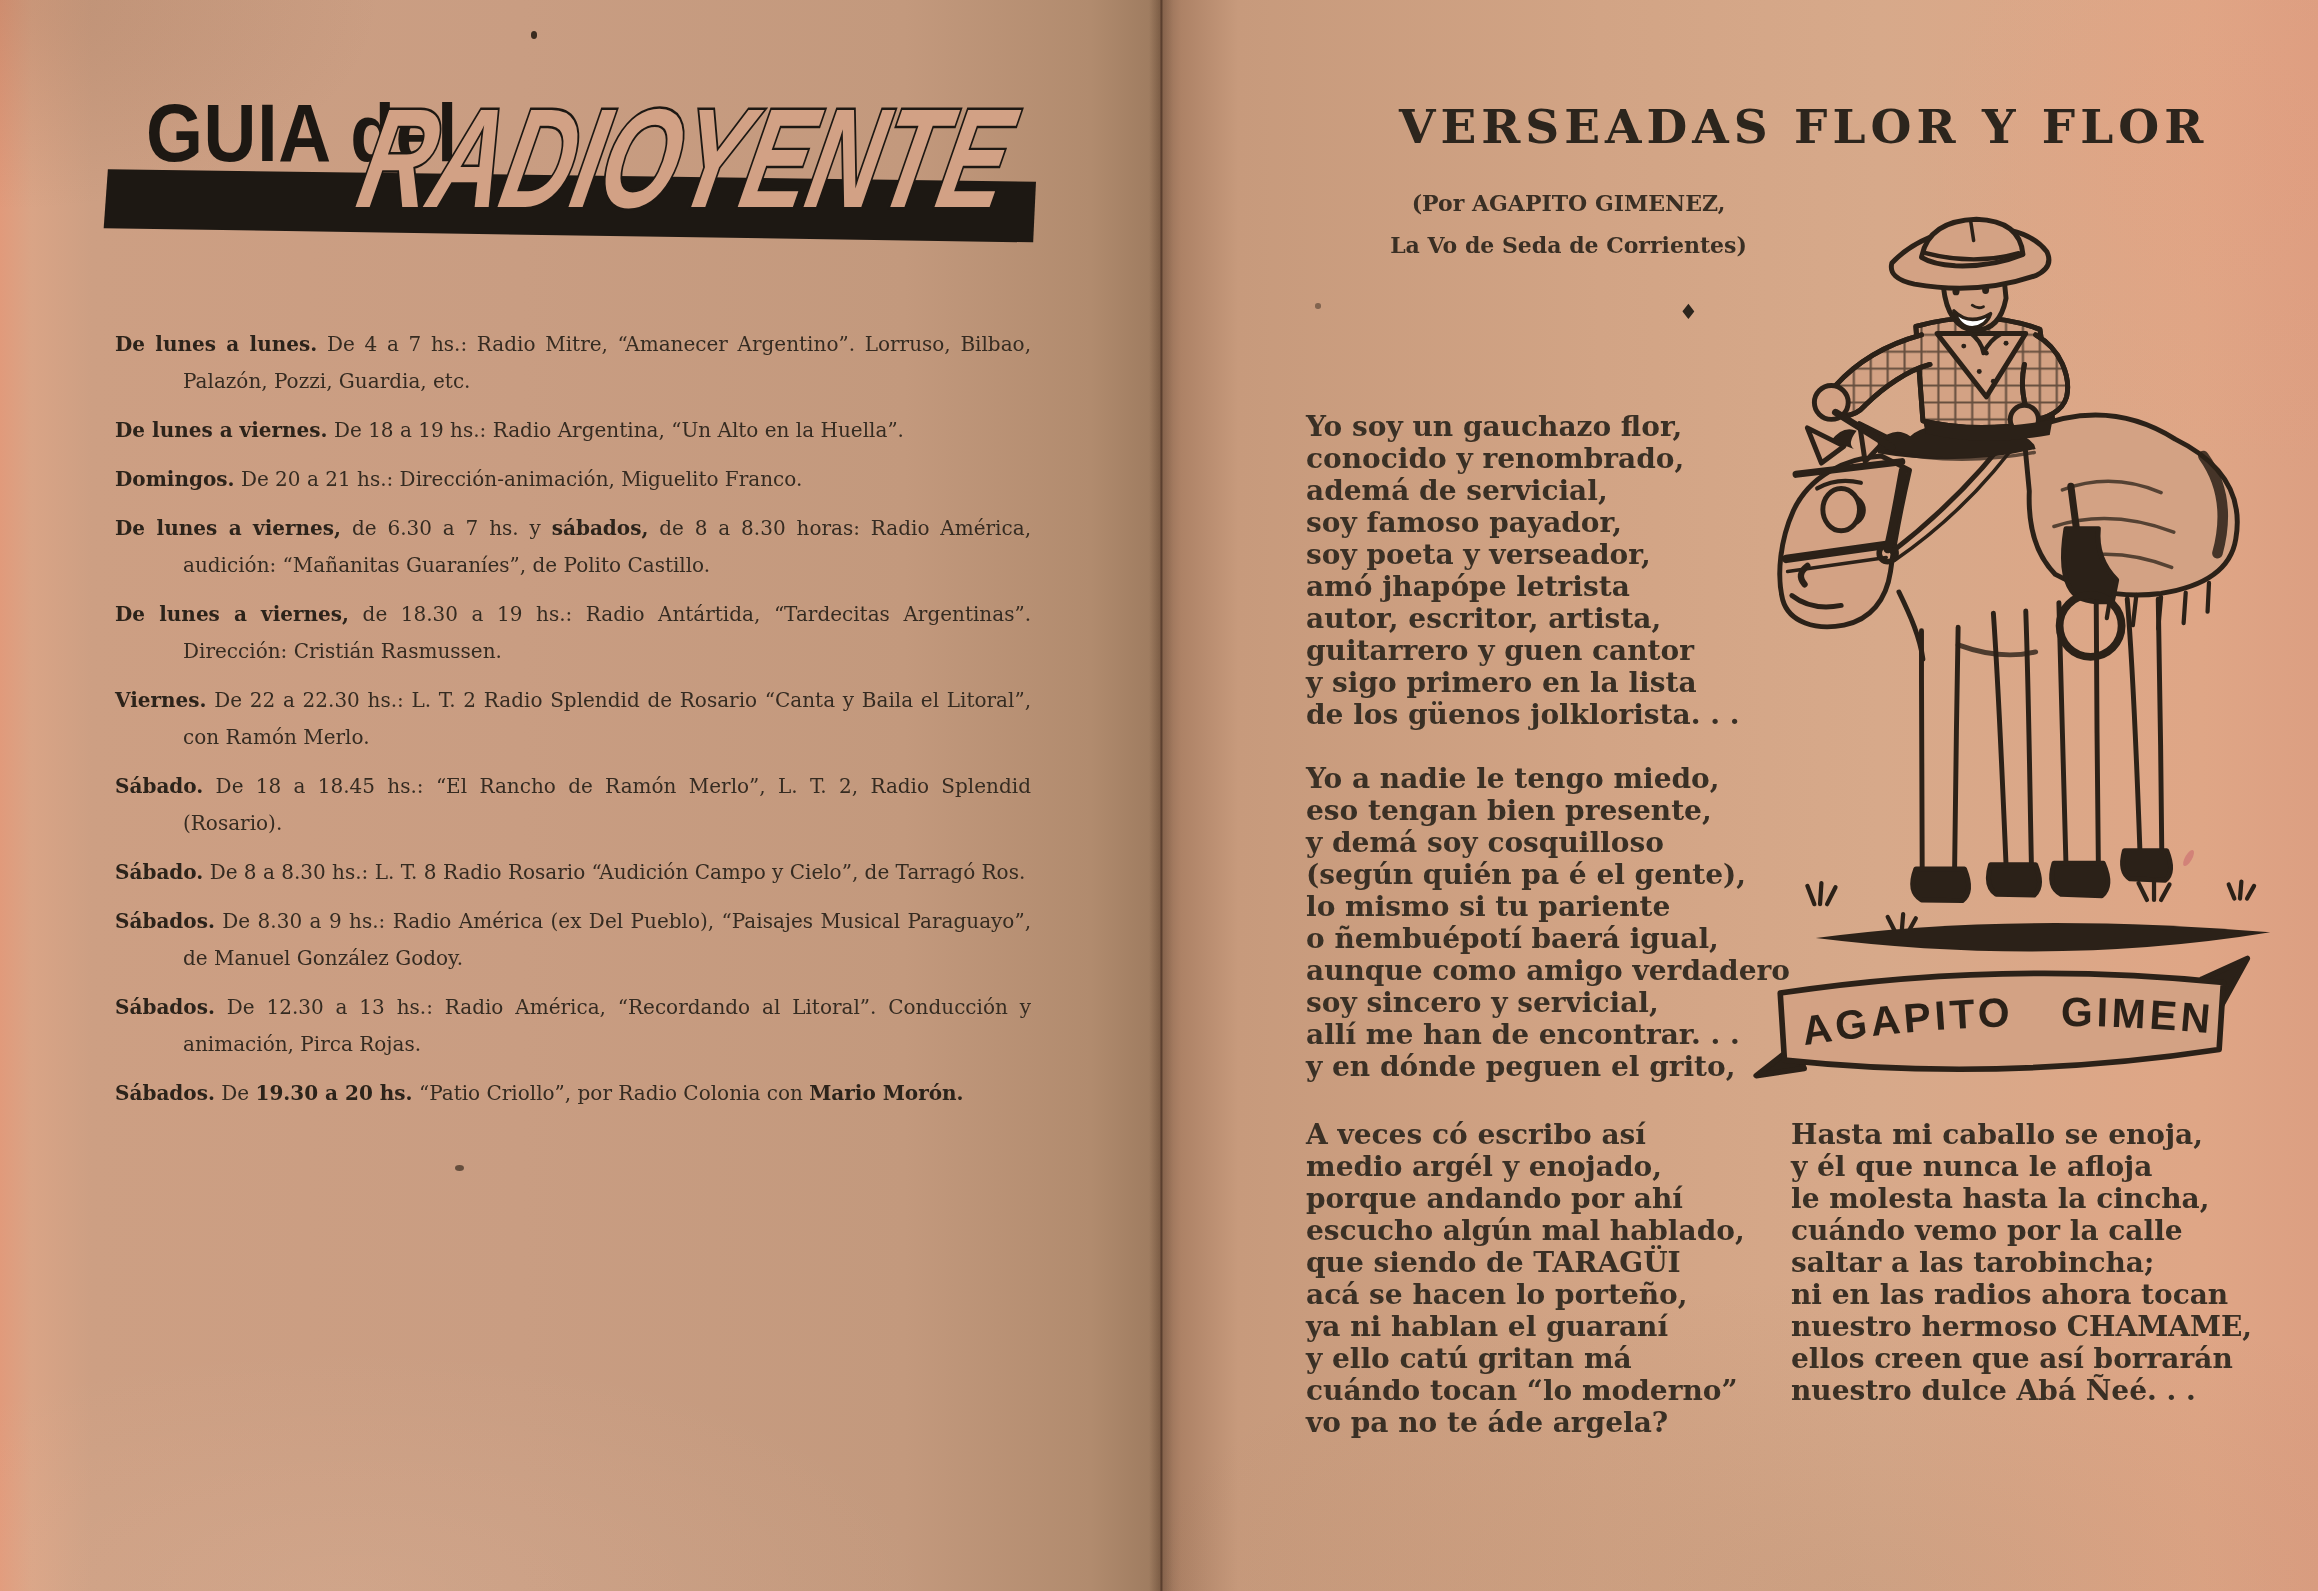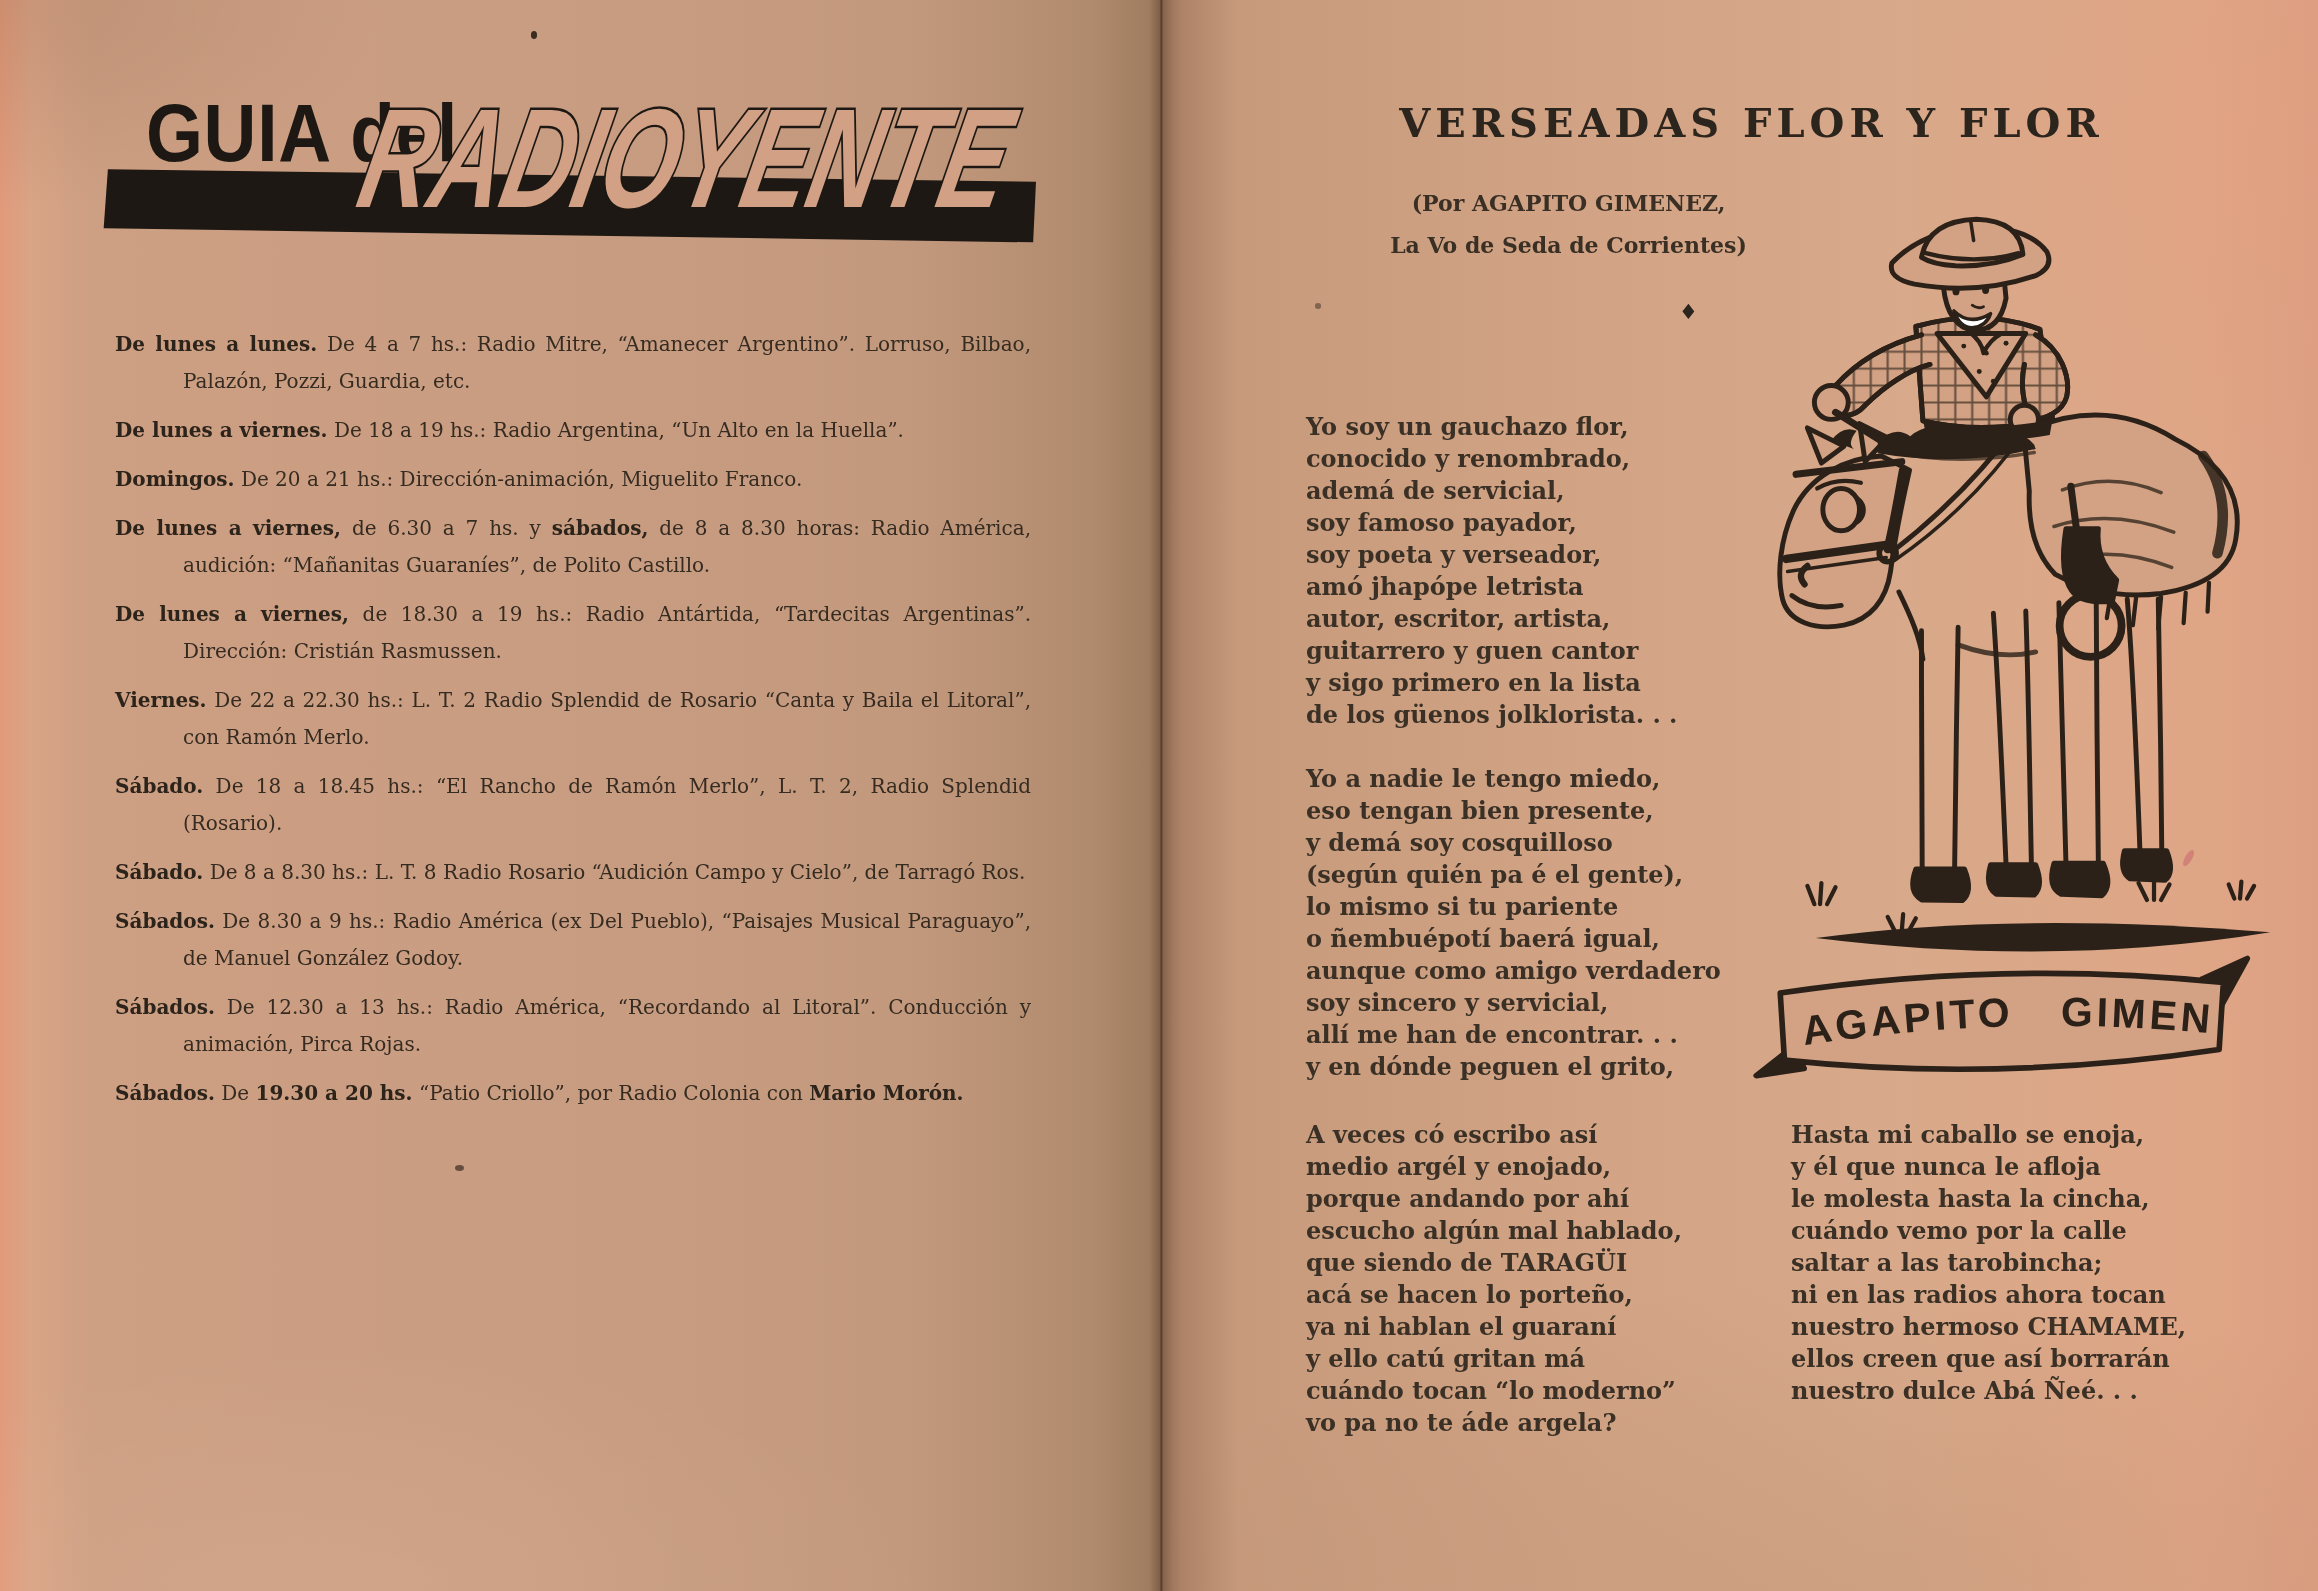--- a/index.html
+++ b/index.html
@@ -20,26 +20,26 @@
     background:linear-gradient(90deg,transparent 0,rgba(70,45,30,.35) 45%,rgba(60,38,25,.65) 52%,rgba(100,70,50,.25) 60%,transparent 100%);}
 
   
   .masthead{position:absolute;left:99px;top:79px;width:948px;height:169px;}
   .schedule{position:absolute;left:106px;top:326px;width:925px;}
   .entry{margin:0 0 12px 9px;font-size:20px;line-height:37px;text-align:justify;
          color:#352b21;padding-left:68px;text-indent:-68px;text-rendering:optimizeLegibility;}
   .entry .b{font-weight:bold;color:#2c231a;}
 
   
-  .rp-title{position:absolute;left:1399px;top:99px;width:705px;text-align:center;
-    font-size:40px;font-weight:bold;letter-spacing:5px;color:#2c251d;white-space:nowrap;}
+  .rp-title{position:absolute;left:1399px;top:99px;width:705px;
+    font-size:47px;font-weight:bold;letter-spacing:5px;color:#2c251d;white-space:nowrap;}
   .byline{position:absolute;left:1322px;top:182px;width:493px;text-align:center;
     font-size:22px;font-weight:bold;line-height:42px;color:#3a2f24;}
   .diamond{position:absolute;left:1679px;top:302px;font-size:21px;color:#2c251d;line-height:21px;}
-  .stanza{position:absolute;width:486px;font-size:24px;line-height:32px;font-weight:bold;color:#3a3025;}
+  .stanza{position:absolute;width:486px;font-size:28px;line-height:32px;font-weight:bold;color:#3a3025;}
   .stanza .pline{white-space:nowrap;}
   #stanza-1{left:1306px;top:411px;}
   #stanza-2{left:1306px;top:763px;}
   #stanza-3{left:1306px;top:1119px;}
   #stanza-4{left:1791px;top:1119px;}
 
   .illus{position:absolute;left:1710px;top:208px;width:578px;height:899px;}
   .illus svg{position:absolute;left:0;top:0;}
   .banner-svg{left:42px !important;top:732px !important;}
 

